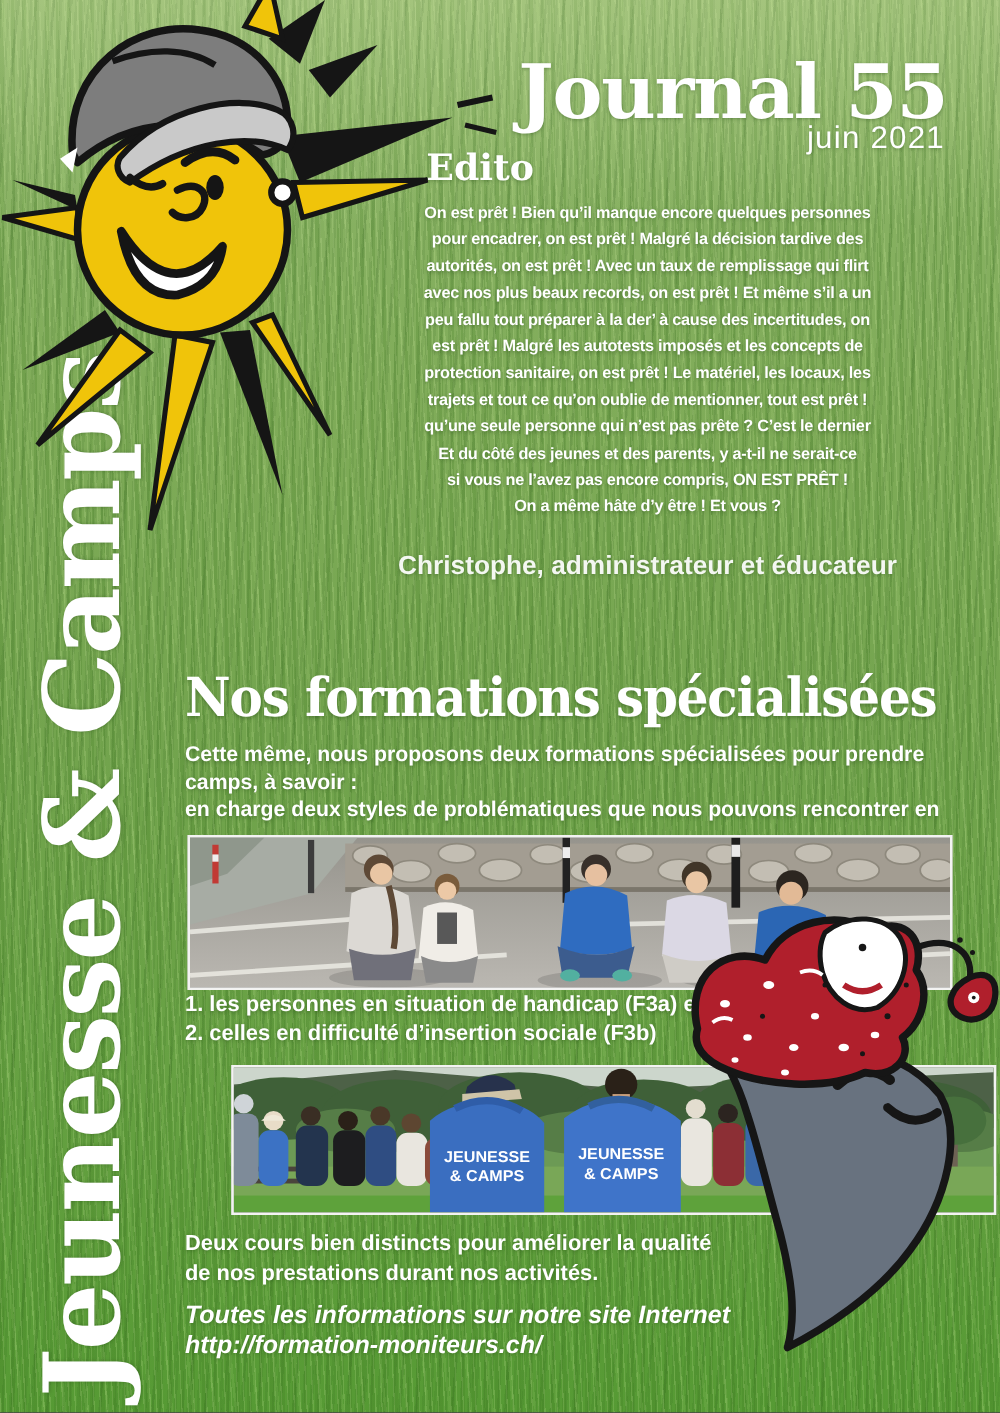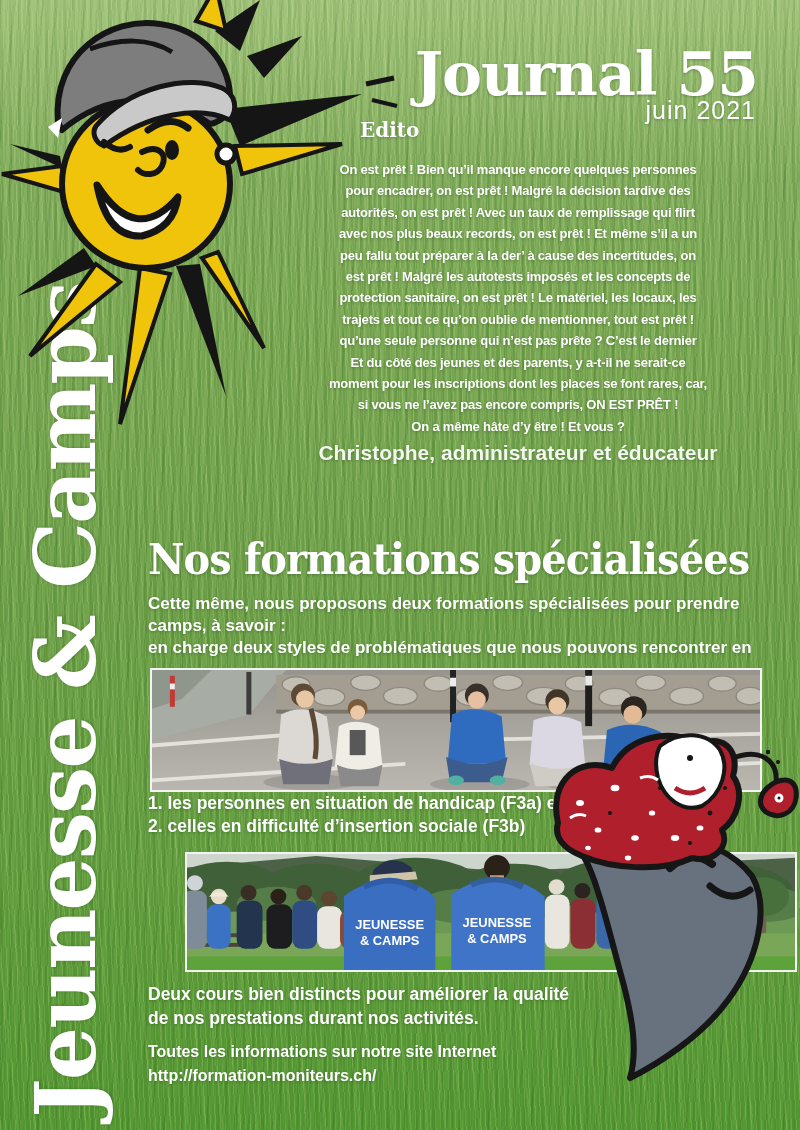--- a/index.html
+++ b/index.html
@@ -18,41 +18,41 @@
     background:
       repeating-linear-gradient(96deg, rgba(24,70,12,.08) 0 2px, rgba(0,0,0,0) 2px 14px),
       repeating-linear-gradient(84deg, rgba(200,235,150,.10) 0 2px, rgba(0,0,0,0) 2px 17px);
   }
   .serif-head{font-family:"DejaVu Serif","Liberation Serif",serif;font-weight:700;color:#fff;}
   .soft-sh{text-shadow:0 1px 3px rgba(25,60,15,.35);}
 
   .journal-title{position:absolute;top:44px;right:42px;font-size:60px;letter-spacing:-1px;line-height:1;}
   .issue-date{position:absolute;top:96px;right:44px;font-size:25px;font-weight:400;letter-spacing:1px;color:#fff;}
 
-  .edito-title{position:absolute;left:360px;top:120px;font-size:20px;line-height:1;}
+  .edito-title{position:absolute;left:341px;top:120px;font-size:29px;line-height:1;}
   .edito-body{position:absolute;left:268px;top:159px;width:500px;text-align:center;
     font-size:13px;font-weight:700;letter-spacing:-.2px;line-height:21.4px;color:#fff;}
   .edito-body div{white-space:nowrap;}
   .edito-signature{position:absolute;left:268px;top:441px;width:500px;text-align:center;
     font-size:21px;font-weight:700;color:rgba(255,255,255,.93);}
 
   .vertical-brand{
     position:absolute;left:20px;top:1118px;width:812px;
     transform-origin:0 0;transform:rotate(-90deg);
     font-family:"DejaVu Serif","Liberation Serif",serif;font-weight:700;
     font-size:84px;letter-spacing:-2px;color:#fff;line-height:1.1;white-space:nowrap;
   }
 
   .section-title{position:absolute;left:148px;top:538px;font-size:43px;letter-spacing:-1px;line-height:1;
     transform:scaleX(.93);transform-origin:left center;white-space:nowrap;}
   .section-intro{position:absolute;left:148px;top:593px;width:640px;
     font-size:17px;font-weight:700;line-height:22px;color:#fff;}
   .numbered-list{position:absolute;left:148px;top:792px;font-size:17.5px;font-weight:700;line-height:23px;color:#fff;}
   .section-outro{position:absolute;left:148px;top:983px;font-size:17.5px;font-weight:700;line-height:23.5px;color:#fff;}
-  .site-block{position:absolute;left:148px;top:1040px;font-size:16px;font-weight:700;line-height:24px;color:#fff;}
+  .site-block{position:absolute;left:148px;top:1040px;font-size:20px;font-weight:700;line-height:24px;color:#fff;font-style:italic;}
 
   .photo{position:absolute;left:150px;border:2px solid rgba(255,255,255,.88);box-sizing:border-box;overflow:hidden;background:#9a9a96;}
   .photo-parking{top:668px;width:612px;height:124px;}
   .photo-camp{top:852px;width:612px;height:120px;margin-left:35px;}
   .photo svg{display:block;width:100%;height:100%;}
 
   .sun-mascot{position:absolute;left:0;top:-6px;width:400px;height:446px;z-index:6;pointer-events:none;}
   .moon-mascot{position:absolute;left:540px;top:718px;width:260px;height:370px;z-index:6;pointer-events:none;}
   .sun-mascot svg,.moon-mascot svg{display:block;width:100%;height:100%;}
 
@@ -73,21 +73,20 @@
       <div>On est prêt ! Bien qu’il manque encore quelques personnes</div>
       <div>pour encadrer, on est prêt ! Malgré la décision tardive des</div>
       <div>autorités, on est prêt ! Avec un taux de remplissage qui flirt</div>
       <div>avec nos plus beaux records, on est prêt ! Et même s’il a un</div>
       <div>peu fallu tout préparer à la der’ à cause des incertitudes, on</div>
       <div>est prêt ! Malgré les autotests imposés et les concepts de</div>
       <div>protection sanitaire, on est prêt ! Le matériel, les locaux, les</div>
       <div>trajets et tout ce qu’on oublie de mentionner, tout est prêt !</div>
       <div>qu’une seule personne qui n’est pas prête ? C’est le dernier</div>
       <div>Et du côté des jeunes et des parents, y a-t-il ne serait-ce</div>
-      <div>moment pour les inscriptions dont les places se font rares, car,</div>
       <div>si vous ne l’avez pas encore compris, ON EST PRÊT !</div>
       <div>On a même hâte d’y être ! Et vous ?</div>
     </div>
   <div class="edito-signature soft-sh z-text">Christophe, administrateur et éducateur</div>
 
   <div class="vertical-brand soft-sh z-text">Jeunesse &amp; Camps</div>
 
   <div class="section-title serif-head soft-sh z-text">Nos formations spécialisées</div>
   <div class="section-intro soft-sh z-text">
       <div>Cette même, nous proposons deux formations spécialisées pour prendre</div>

